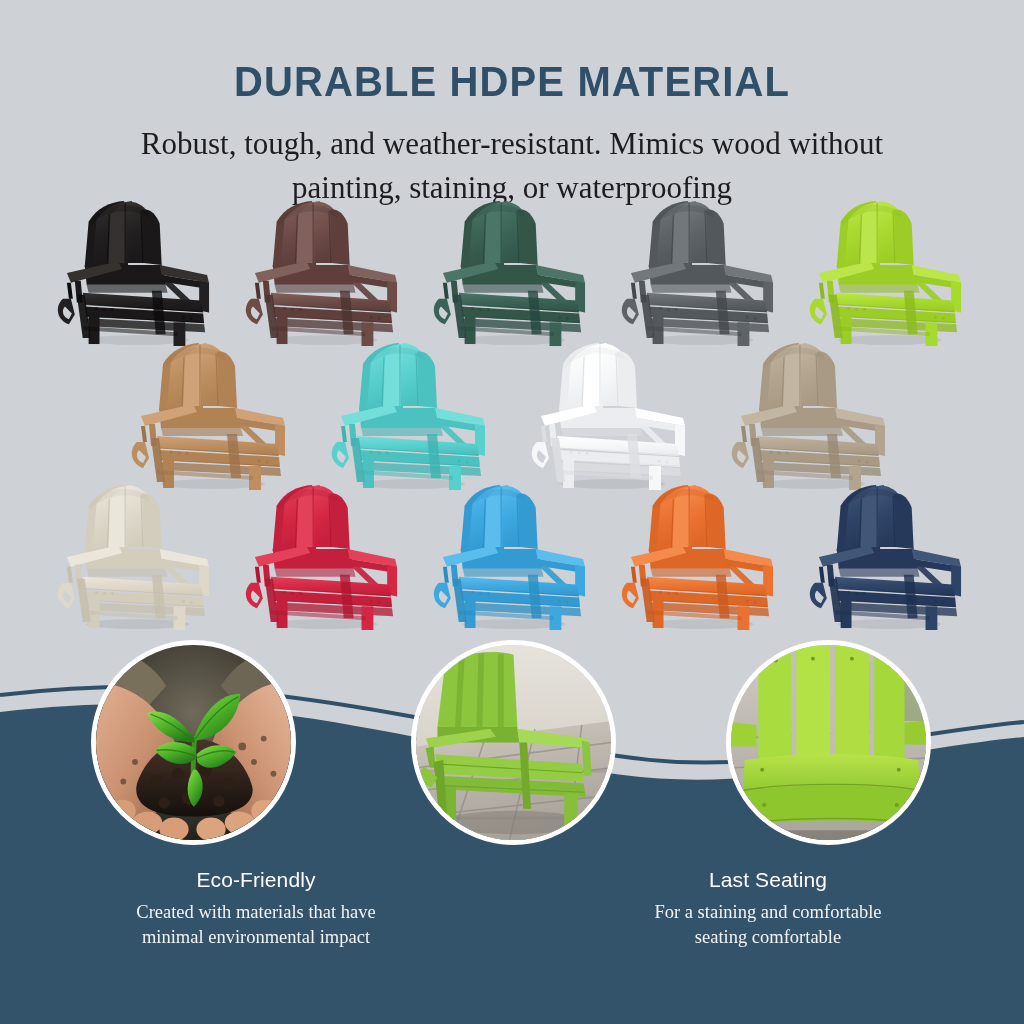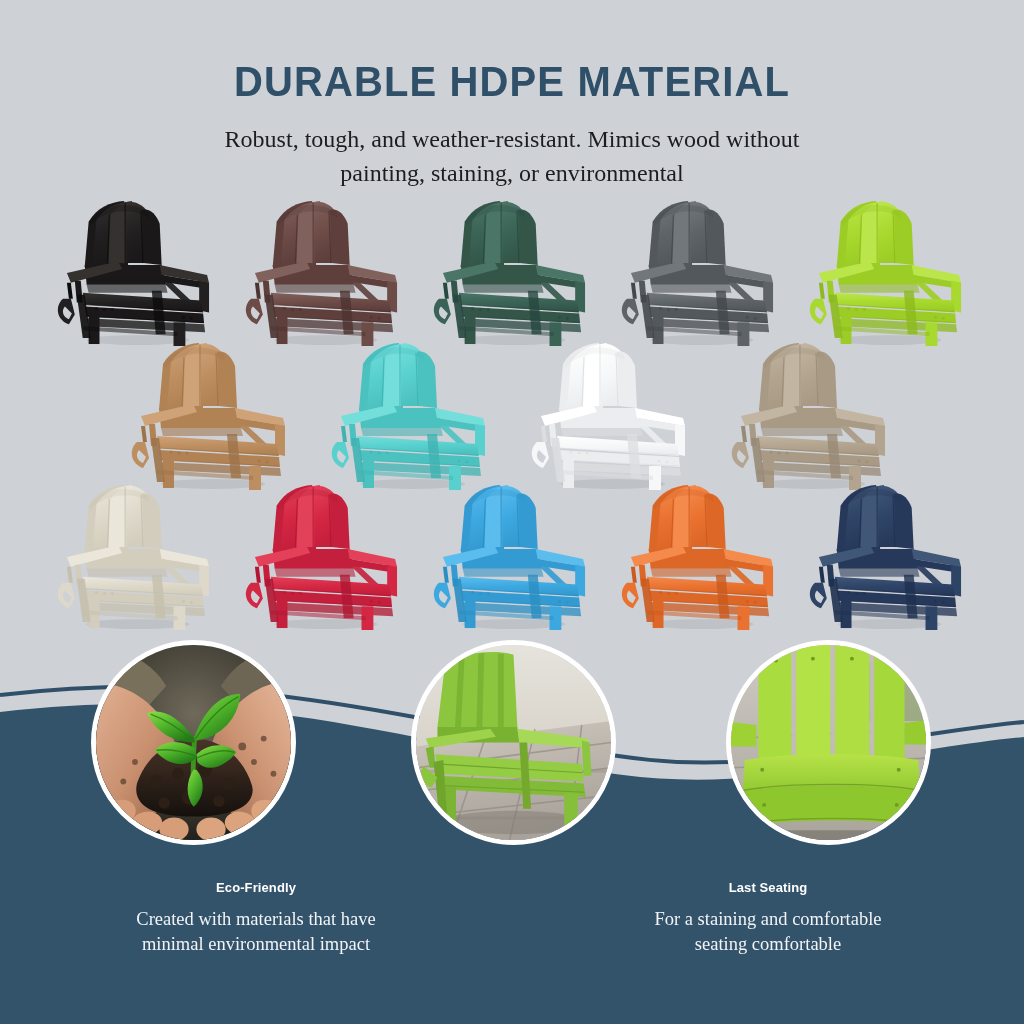--- a/index.html
+++ b/index.html
@@ -16,21 +16,21 @@
   .hero-title{
     margin:0;padding-top:57px;
     font-family:"Liberation Sans",sans-serif;
     font-weight:700;font-size:43px;letter-spacing:1.2px;
     color:#2f5068;
     transform:scaleX(.93);
   }
   .hero-sub{
     margin:0;padding-top:16px;
     font-family:"Liberation Serif",serif;
-    font-size:24px;line-height:1.42;color:#1d1d1f;
+    font-size:31px;line-height:1.42;color:#1d1d1f;
   }
   .hero-sub span{display:block;}
 
   
   .grid{position:absolute;left:0;top:196px;width:1024px;}
   .grid-row{display:flex;justify-content:center;}
   .row-1{gap:18px;margin-left:2px;}
   .row-2{gap:22px;margin-top:-8px;}
   .row-3{gap:18px;margin-top:-10px;margin-left:2px;}
   .chair-cell{width:170px;height:150px;position:relative;}
@@ -50,40 +50,40 @@
   .circle .photo{position:absolute;inset:0;}
   .circle svg{display:block;width:100%;height:100%;}
   #circle-eco{left:91px;top:640px;}
   #circle-built{left:411px;top:640px;}
   #circle-wide{left:726px;top:640px;}
 
   
   .features{position:absolute;left:0;top:868px;width:1024px;display:flex;}
   .feature{flex:1;text-align:center;padding:0 18px;box-sizing:border-box;}
   .feature h3{
-    margin:12px;font-size:13px;font-weight:700;color:#ffffff;
+    margin:0;font-size:21px;font-weight:400;color:#ffffff;
     letter-spacing:.1px;
   }
   .feature p{
     margin:8px 0 12px 0;
     font-family:"Liberation Serif",serif;
     font-size:18.5px;line-height:1.33;color:#f2f4f6;
   }
   .feature p span{display:block;}
 </style>
 </head>
 <body>
 
 <div id="stage">
 
   <div class="hero">
     <h1 class="hero-title">DURABLE HDPE MATERIAL</h1>
     <p class="hero-sub">
       <span>Robust, tough, and weather-resistant. Mimics wood without</span>
-      <span>painting, staining, or environmental</span>
+      <span>painting, staining, or waterproofing</span>
     </p>
   </div>
 
   <div class="grid" id="chair-grid">
       <div class="grid-row row-1">
         <div class="chair-cell" title="Black">
   <svg viewBox="0 0 170 152" aria-hidden="true">
     <defs>
       <linearGradient id="g0" x1="0" y1="0" x2="0.2" y2="1">
         <stop offset="0%" stop-color="#34312f"></stop>

